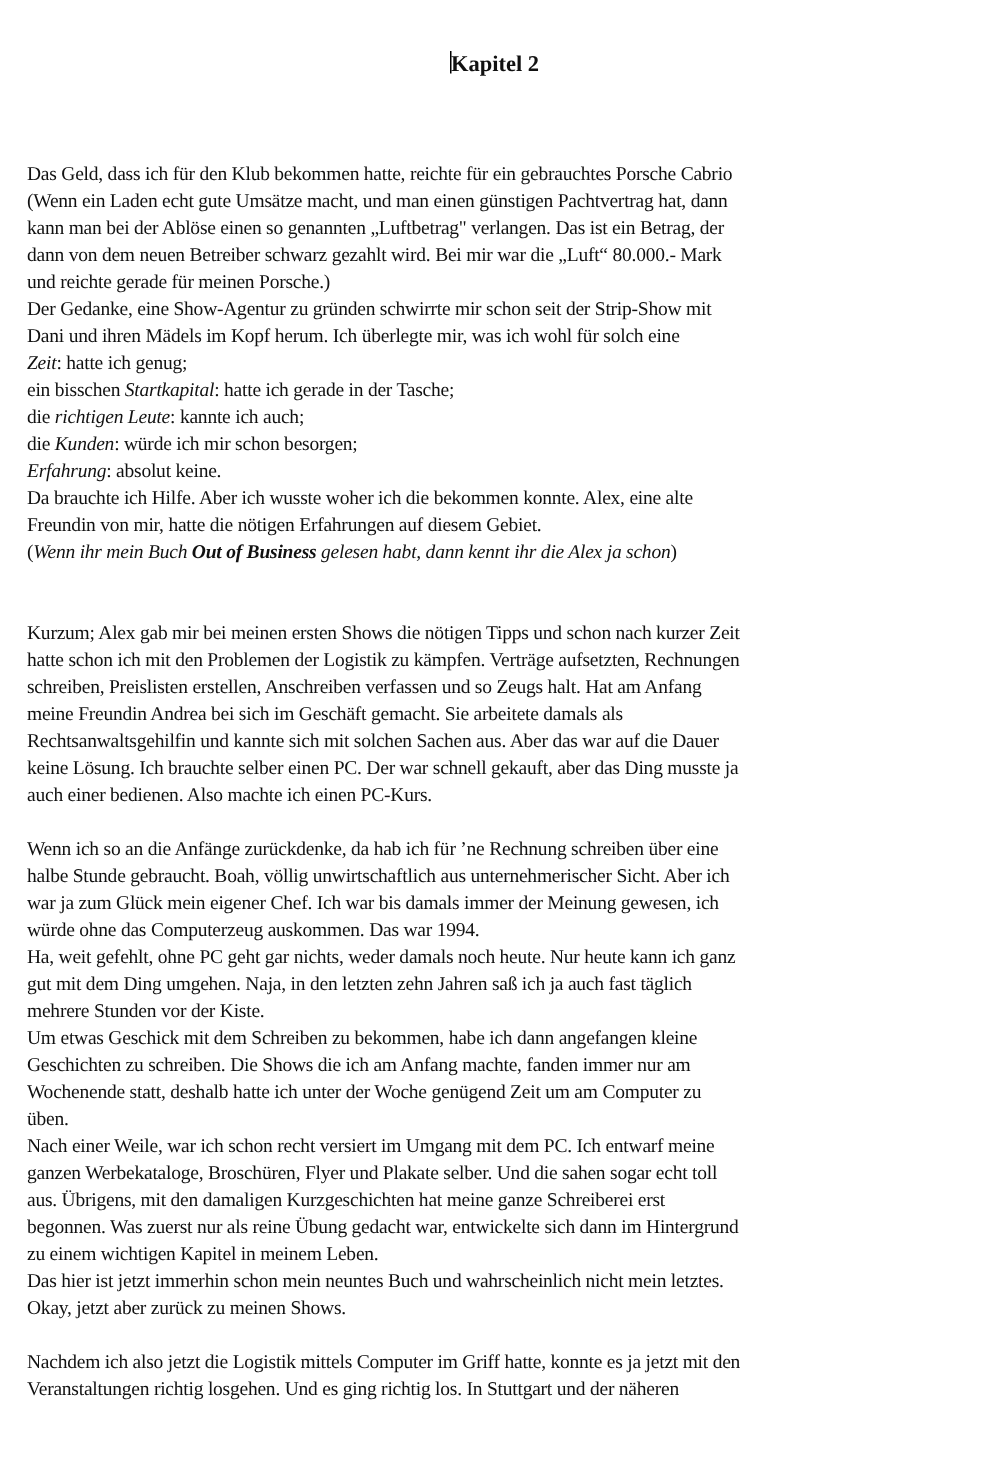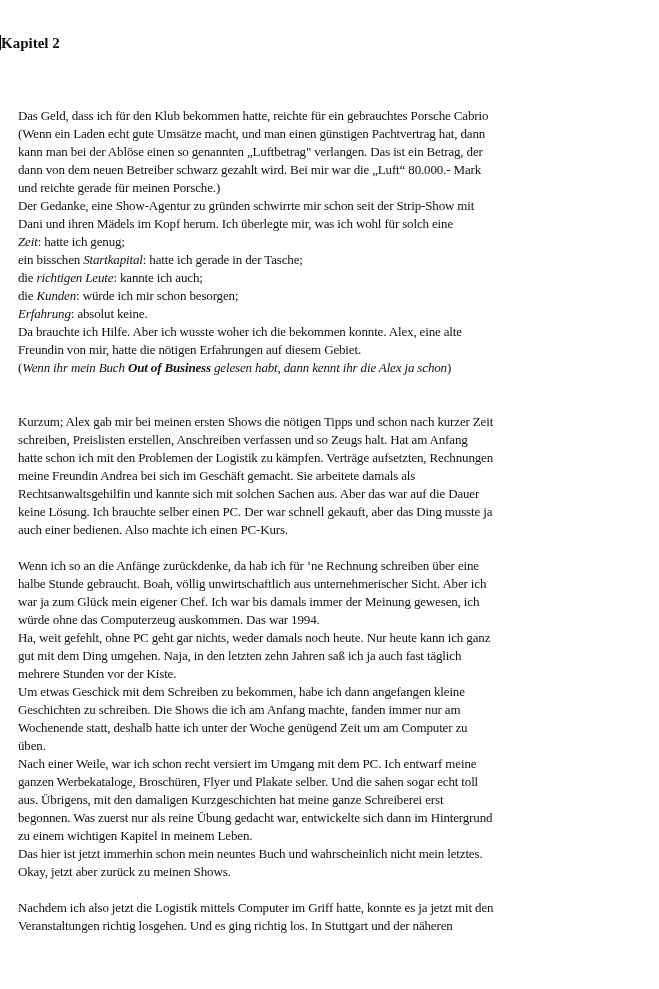--- a/index.html
+++ b/index.html
@@ -3,21 +3,21 @@
 <meta charset="utf-8">
 <style>
   html, body { margin: 0; padding: 0; background: #ffffff; }
   body {
     width: 659px; height: 989px; overflow: hidden; position: relative;
     font-family: "Liberation Serif", "DejaVu Serif", serif;
     color: #111111;
   }
   .page { position: absolute; left: 0; top: 0; width: 659px; height: 989px; background: #fff; }
   .title {
-    position: absolute; top: 34px; left: 0; width: 659px; 
+    position: absolute; top: 34px; left: 0; width: 659px; text-align: center;
     font-weight: bold; font-size: 15px; line-height: 18px;
   }
   .caret {
     display: inline-block; width: 1px; height: 15px; background: #000;
     vertical-align: -2px; margin-right: 0px;
   }
   .body {
     position: absolute; left: 18px; top: 107px; width: 630px;
     font-size: 13px; line-height: 18px; letter-spacing: -0.15px;
   }
@@ -48,22 +48,22 @@
     <div class="line"><span>die </span><i>Kunden</i><span>: würde ich mir schon besorgen;</span></div>
     <div class="line"><span></span><i>Erfahrung</i><span>: absolut keine.</span></div>
 
     <div class="line">Da brauchte ich Hilfe. Aber ich wusste woher ich die bekommen konnte. Alex, eine alte</div>
     <div class="line">Freundin von mir, hatte die nötigen Erfahrungen auf diesem Gebiet.</div>
     <div class="line"><span>(</span><i>Wenn ihr mein Buch </i><b><i>Out of Business</i></b><i> gelesen habt, dann kennt ihr die Alex ja schon</i><span>)</span></div>
 
     <div class="gap2"></div>
 
     <div class="line">Kurzum; Alex gab mir bei meinen ersten Shows die nötigen Tipps und schon nach kurzer Zeit</div>
+    <div class="line">hatte schon ich mit den Problemen der Logistik zu kämpfen. Verträge aufsetzten, Rechnungen</div>
     <div class="line">schreiben, Preislisten erstellen, Anschreiben verfassen und so Zeugs halt. Hat am Anfang</div>
-    <div class="line">hatte schon ich mit den Problemen der Logistik zu kämpfen. Verträge aufsetzten, Rechnungen</div>
     <div class="line">meine Freundin Andrea bei sich im Geschäft gemacht. Sie arbeitete damals als</div>
     <div class="line">Rechtsanwaltsgehilfin und kannte sich mit solchen Sachen aus. Aber das war auf die Dauer</div>
     <div class="line">keine Lösung. Ich brauchte selber einen PC. Der war schnell gekauft, aber das Ding musste ja</div>
     <div class="line">auch einer bedienen. Also machte ich einen PC-Kurs.</div>
 
     <div class="gap"></div>
 
     <div class="line">Wenn ich so an die Anfänge zurückdenke, da hab ich für ’ne Rechnung schreiben über eine</div>
     <div class="line">halbe Stunde gebraucht. Boah, völlig unwirtschaftlich aus unternehmerischer Sicht. Aber ich</div>
     <div class="line">war ja zum Glück mein eigener Chef. Ich war bis damals immer der Meinung gewesen, ich</div>

